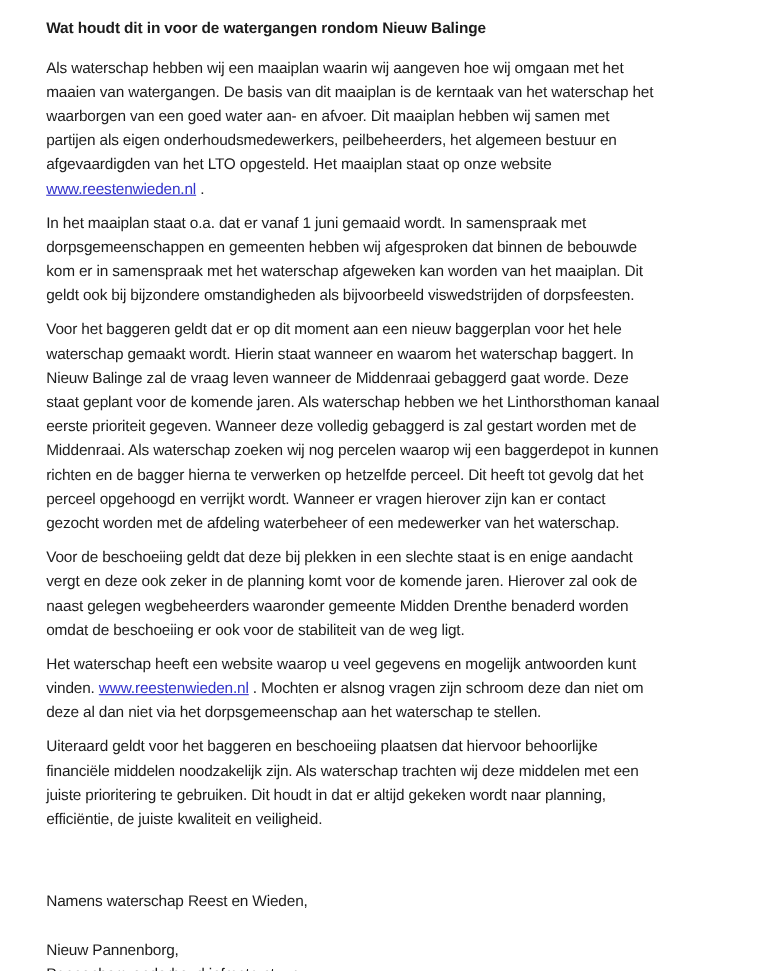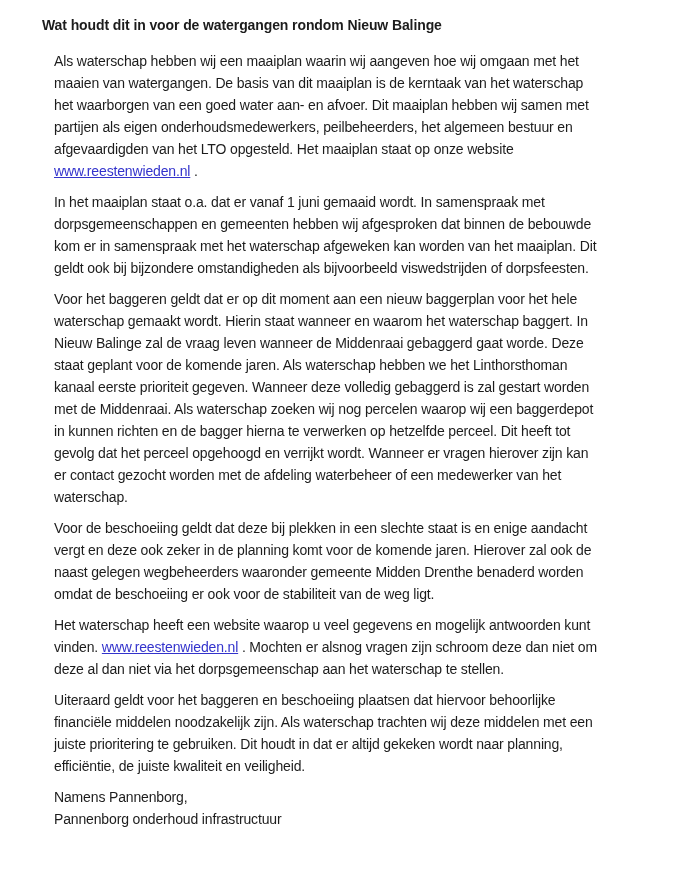--- a/index.html
+++ b/index.html
@@ -24,21 +24,21 @@
     font-size: 14px;
     font-weight: bold;
     letter-spacing: -0.1px;
     margin: 0 0 14px 0;
     line-height: 22px;
   }
   .para {
     font-size: 14px;
     letter-spacing: -0.15px;
     line-height: 22px;
-    margin: 0 0 9px 12px;
+    margin: 0 0 9px 0;
     max-width: 620px;
   }
   .link {
     color: #3333cc;
     text-decoration: underline;
     cursor: pointer;
   }
   .closing-salutation {
     margin-top: 53px;
     margin-bottom: 22px;
@@ -59,16 +59,17 @@
   <p class="para">In het maaiplan staat o.a. dat er vanaf 1 juni gemaaid wordt. In samenspraak met dorpsgemeenschappen en gemeenten hebben wij afgesproken dat binnen de bebouwde kom er in samenspraak met het waterschap afgeweken kan worden van het maaiplan. Dit geldt ook bij bijzondere omstandigheden als bijvoorbeeld viswedstrijden of dorpsfeesten.</p>
 
   <p class="para">Voor het baggeren geldt dat er op dit moment aan een nieuw baggerplan voor het hele waterschap gemaakt wordt. Hierin staat wanneer en waarom het waterschap baggert. In Nieuw Balinge zal de vraag leven wanneer de Middenraai gebaggerd gaat worde. Deze staat geplant voor de komende jaren. Als waterschap hebben we het Linthorsthoman kanaal eerste prioriteit gegeven. Wanneer deze volledig gebaggerd is zal gestart worden met de Middenraai. Als waterschap zoeken wij nog percelen waarop wij een baggerdepot in kunnen richten en de bagger hierna te verwerken op hetzelfde perceel. Dit heeft tot gevolg dat het perceel opgehoogd en verrijkt wordt. Wanneer er vragen hierover zijn kan er contact gezocht worden met de afdeling waterbeheer of een medewerker van het waterschap.</p>
 
   <p class="para">Voor de beschoeiing geldt dat deze bij plekken in een slechte staat is en enige aandacht vergt en deze ook zeker in de planning komt voor de komende jaren. Hierover zal ook de naast gelegen wegbeheerders waaronder gemeente Midden Drenthe benaderd worden omdat de beschoeiing er ook voor de stabiliteit van de weg ligt.</p>
 
   <p class="para"><span>Het waterschap heeft een website waarop u veel gegevens en mogelijk antwoorden kunt vinden. </span><a href="#" class="link">www.reestenwieden.nl</a><span> . Mochten er alsnog vragen zijn schroom deze dan niet om deze al dan niet via het dorpsgemeenschap aan het waterschap te stellen.</span></p>
 
   <p class="para">Uiteraard geldt voor het baggeren en beschoeiing plaatsen dat hiervoor behoorlijke financiële middelen noodzakelijk zijn. Als waterschap trachten wij deze middelen met een juiste prioritering te gebruiken. Dit houdt in dat er altijd gekeken wordt naar planning, efficiëntie, de juiste kwaliteit en veiligheid.</p>
 
+  <p class="para closing-salutation">Namens waterschap Reest en Wieden,</p>
 
-  <p class="para closing-signature"><span>Namens Pannenborg,</span><br><span>Pannenborg onderhoud infrastructuur</span></p>
+  <p class="para closing-signature"><span>Nieuw Pannenborg,</span><br><span>Pannenborg onderhoud infrastructuur</span></p>
 
 </div>
 
 </body></html>

